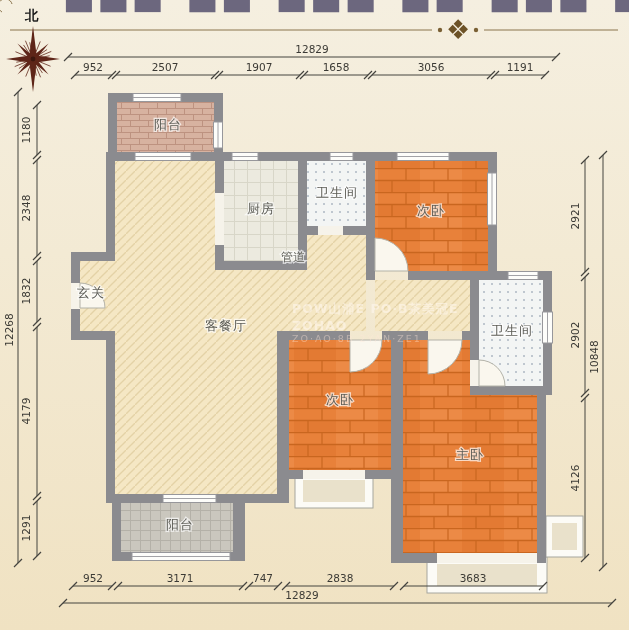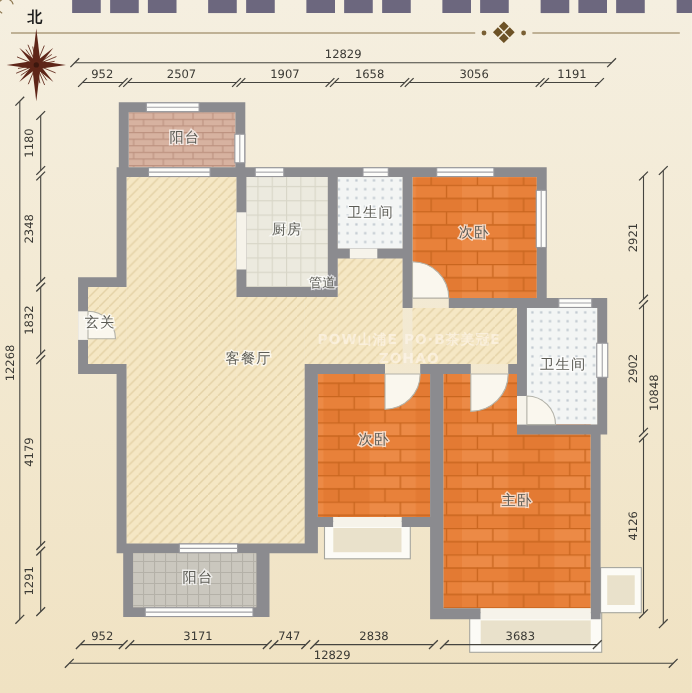--- a/index.html
+++ b/index.html
@@ -24,21 +24,21 @@
   .open  { fill:#f6f3ea; }
   .fan   { fill:#faf7ee; stroke:#b3b2a8; stroke-width:1; }
   .bayf  { fill:#fcfbf6; stroke:#a6a69e; stroke-width:1; }
   .bayi  { fill:#e9e1cb; }
   .orn   { stroke:#8a744c; stroke-width:1; fill:none; }
   #wm-top {
     position:absolute; left:66px; top:-27px; height:35px; white-space:nowrap;
     font:700 33px "DejaVu Sans",sans-serif; letter-spacing:9px; color:#4a4666; opacity:.8;
   }
   #wm-center {
-    position:absolute; left:262px; top:301px; width:220px; text-align:center;
+    position:absolute; left:292px; top:301px; width:220px; text-align:left;
     color:rgba(255,247,240,.55); pointer-events:none;
   }
   #wm-center .l1 { font:700 12.5px "DejaVu Sans",sans-serif; letter-spacing:1px; }
   #wm-center .l2 { font:9.5px "DejaVu Sans",sans-serif; color:rgba(255,230,218,.42); letter-spacing:2px; }
 </style>
 </head>
 <body>
 
 <div id="stage">
 
@@ -257,15 +257,16 @@
       <text class="dim" x="579" y="335" text-anchor="middle" transform="rotate(-90 579 335)">2902</text>
       <text class="dim" x="579" y="478" text-anchor="middle" transform="rotate(-90 579 478)">4126</text>
       <path class="dimline" d="M603 155 V567"></path>
       <path class="tick" d="M599 159L607 151 M599 571L607 563"></path>
       <text class="dimtotal" x="598" y="357" text-anchor="middle" transform="rotate(-90 598 357)">10848</text>
     </g>
   </svg>
 
   <div id="wm-center">
     <div class="l1">POW山浦E PO·B茶美冠E ZOHAO</div>
+    <div class="l2">ZO·AO·8B  2YAN·ZE1</div>
   </div>
 
 </div>
 
 </body></html>

